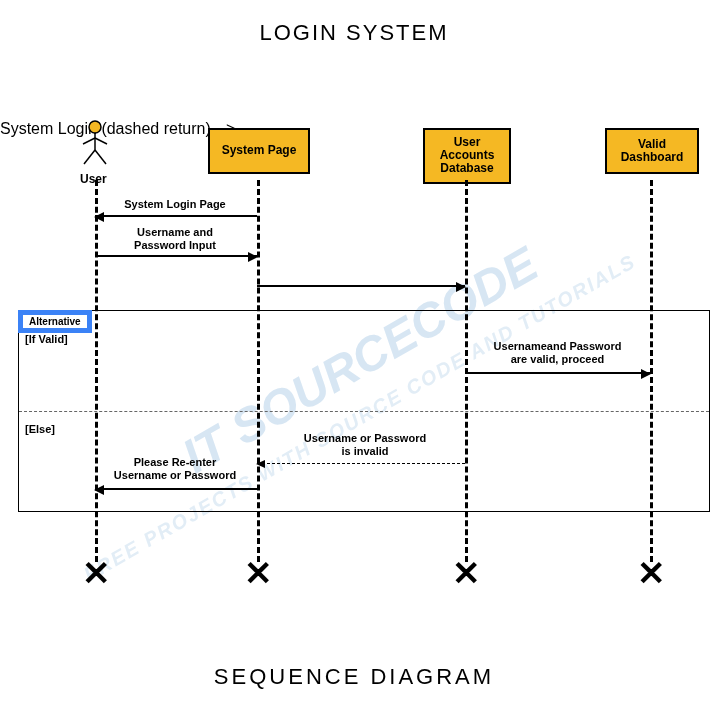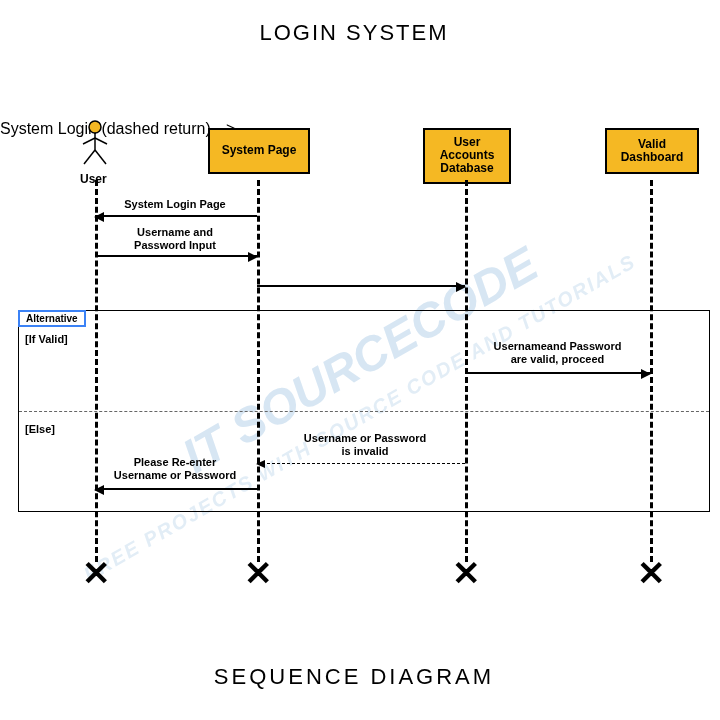--- a/index.html
+++ b/index.html
@@ -15,21 +15,21 @@
   .obj{position:absolute;top:8px;background:#f5b823;border:2px solid #000;padding:6px 6px;font-size:12px;font-weight:700;text-align:center;min-height:30px;display:flex;align-items:center;justify-content:center;line-height:1.1}
   .lifeline{position:absolute;top:60px;bottom:28px;border-left:3px dashed #000;width:0}
   .destroy{position:absolute;bottom:0;font-size:34px;font-weight:900;line-height:1}
   .msg{position:absolute;font-size:11px;font-weight:700;text-align:center;line-height:1.15}
   .arrow{position:absolute;height:0;border-top:2px solid #000}
   .arrow.dashed{border-top:2px dashed #000}
   .ah-r,.ah-l{position:absolute;width:0;height:0;border-top:5px solid transparent;border-bottom:5px solid transparent}
   .ah-r{border-left:10px solid #000;right:-1px;top:-5px}
   .ah-l{border-right:10px solid #000;left:-1px;top:-5px}
   .altbox{position:absolute;border:1px solid #000}
-  .alt-tab{position:absolute;left:-1px;top:-1px;border:2px solid #3b82f6;font-size:10px;padding:1px 6px;background:#fff;font-weight:600}
+  .alt-tab{position:absolute;left:-1px;top:-1px;border:5px solid #3b82f6;font-size:10px;padding:1px 6px;background:#fff;font-weight:600}
   .alt-split{position:absolute;left:0;right:0;border-top:1.5px dashed #666}
   .guard{position:absolute;font-size:11px;font-weight:700}
 </style>
 </head>
 <body>
 
 <div class="watermark">IT SOURCECODE</div>
 <div class="wm-sub">FREE PROJECTS WITH SOURCE CODE AND TUTORIALS</div>
 
 <div class="title title-top">LOGIN SYSTEM</div>

